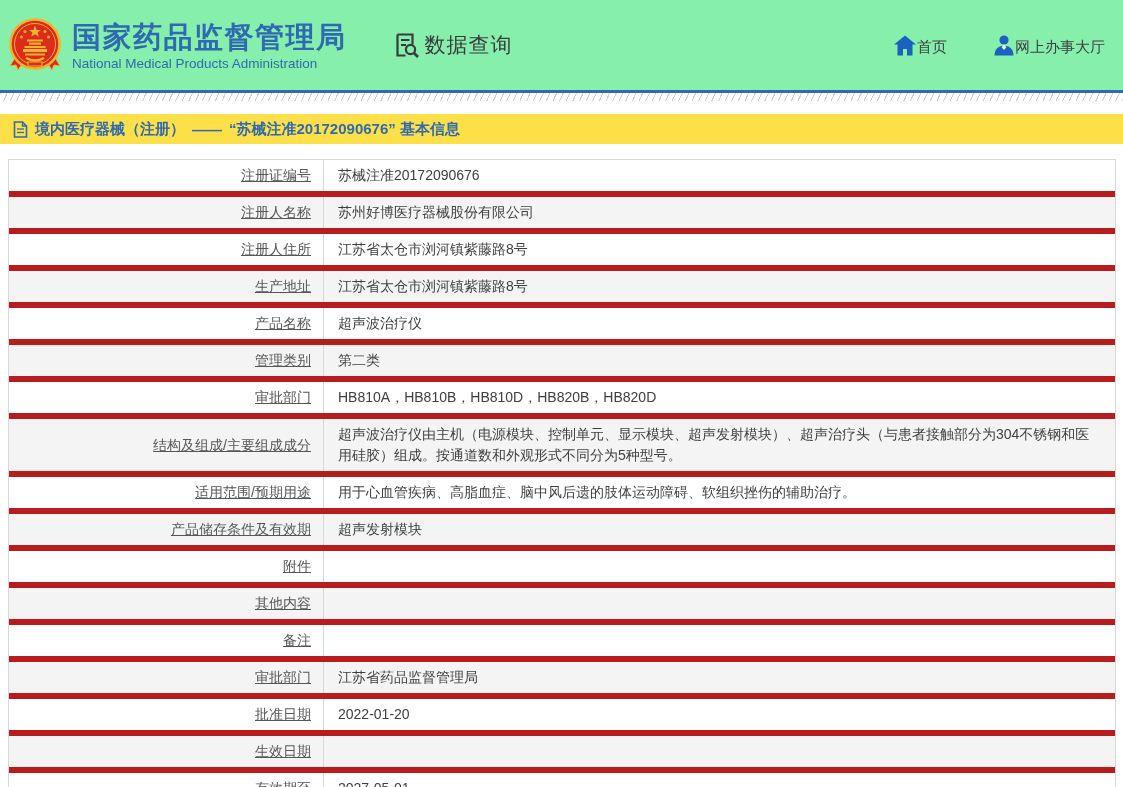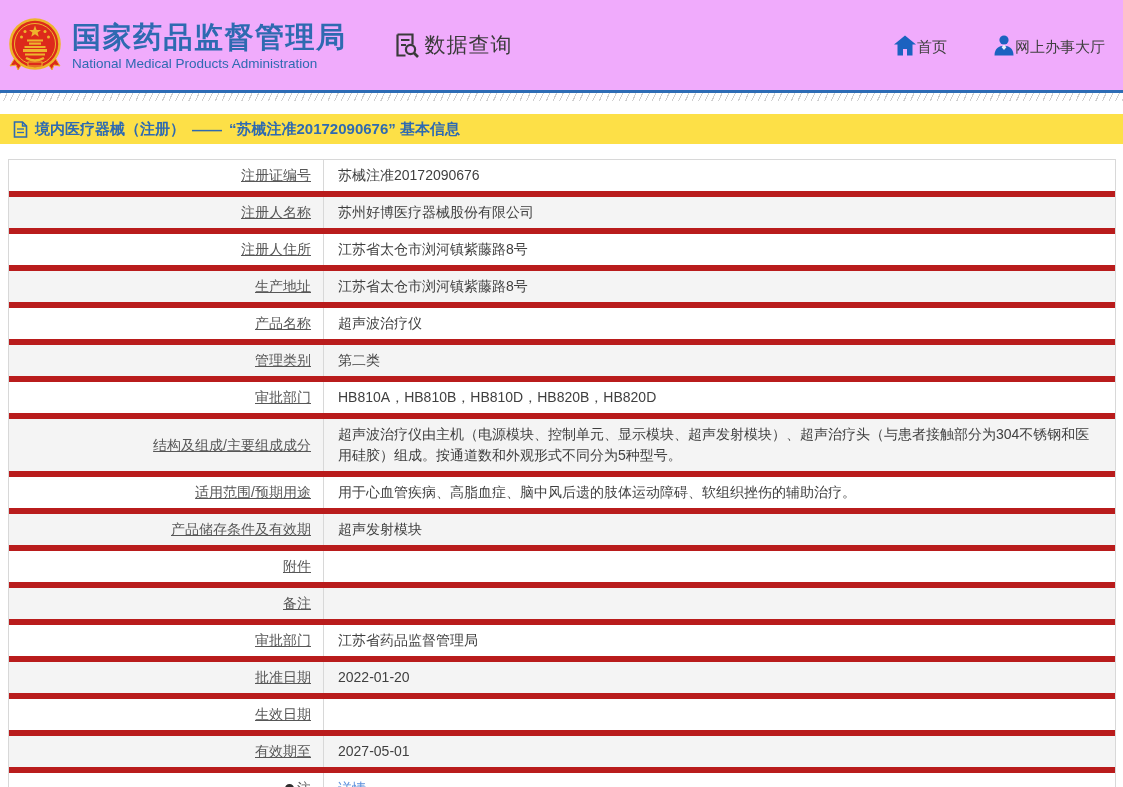--- a/index.html
+++ b/index.html
@@ -1,21 +1,21 @@
 <!DOCTYPE html>
 <html><head>
 <meta charset="utf-8">
 <style>
   html,body{margin:0;padding:0;}
   body{
     width:1123px;height:787px;overflow:hidden;background:#fff;
     font-family:"Liberation Sans","DejaVu Sans",sans-serif;
   }
   
-  .header{height:90px;display:flex;align-items:center;background:#f0abfc;}
+  .header{height:90px;display:flex;align-items:center;background:#86efac;}
   .brand{display:flex;align-items:center;margin-left:8px;cursor:pointer;}
   .brand-text{margin-left:10px;}
   .brand-title{font-size:29px;font-weight:bold;color:#2e6ab1;letter-spacing:1.5px;line-height:34px;}
   .brand-subtitle{font-size:13.5px;color:#2e6ab1;margin-top:2px;}
   .data-query{display:flex;align-items:center;margin-left:44px;cursor:pointer;}
   .data-query-label{font-size:21px;color:#3a3a3a;margin-left:4px;letter-spacing:1px;}
   .top-nav{margin-left:auto;display:flex;gap:46px;padding-right:18px;}
   .nav-item{display:flex;flex-direction:row;align-items:center;cursor:pointer;text-decoration:none;}
   .nav-label{font-size:15px;color:#404040;margin-top:4px;white-space:nowrap;}
   
@@ -188,20 +188,24 @@
     </div>
     <div class="trow">
       <div class="tlabel">产品储存条件及有效期</div>
       <div class="tvalue">超声发射模块</div>
     </div>
     <div class="trow">
       <div class="tlabel">附件</div>
       <div class="tvalue"></div>
     </div>
     <div class="trow">
+      <div class="tlabel">其他内容</div>
+      <div class="tvalue"></div>
+    </div>
+    <div class="trow">
       <div class="tlabel">备注</div>
       <div class="tvalue"></div>
     </div>
     <div class="trow">
       <div class="tlabel">审批部门</div>
       <div class="tvalue">江苏省药品监督管理局</div>
     </div>
     <div class="trow">
       <div class="tlabel">批准日期</div>
       <div class="tvalue">2022-01-20</div>

